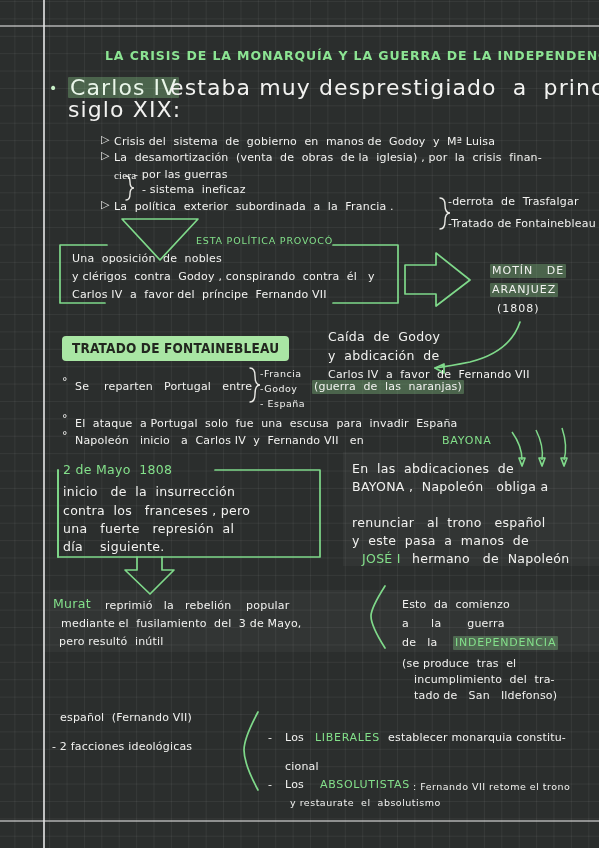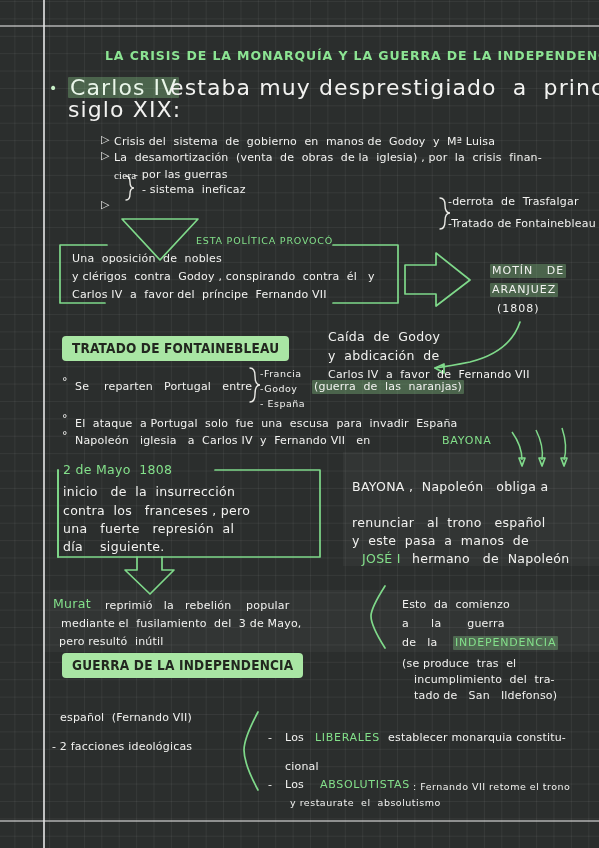--- a/index.html
+++ b/index.html
@@ -122,20 +122,21 @@
     <div class="t sml hand" style="left:114px;top:135px;">Crisis del  sistema  de  gobierno  en  manos de  Godoy  y  Mª Luisa</div>
 
     <div class="t sml hand" style="left:101px;top:149px;">▷</div>
     <div class="t sml hand" style="left:114px;top:151px;">La  desamortización  (venta  de  obras  de la  iglesia) , por  la  crisis  finan-</div>
     <div class="t sml hand" style="left:114px;top:168px;font-family:Liberation Serif, serif;">ciera</div>
 
     <div class="t sml hand" style="left:134px;top:168px;">- por las guerras</div>
     <div class="t sml hand" style="left:142px;top:183px;">- sistema  ineficaz</div>
 
     <div class="t sml hand" style="left:101px;top:198px;">▷</div>
+    <div class="t sml hand" style="left:114px;top:200px;">La  política  exterior  subordinada  a  la  Francia .</div>
 
     <div class="t sml hand" style="left:448px;top:195px;">-derrota  de  Trasfalgar</div>
     <div class="t sml hand" style="left:448px;top:217px;">-Tratado de Fontainebleau</div>
 
     <div class="t xsml hand grn" style="left:196px;top:235px;letter-spacing:.8px;">ESTA POLÍTICA PROVOCÓ</div>
 
     <div class="t sml hand" style="left:72px;top:252px;">Una  oposición  de  nobles</div>
     <div class="t sml hand" style="left:72px;top:270px;">y clérigos  contra  Godoy , conspirando  contra  él   y</div>
     <div class="t sml hand" style="left:72px;top:288px;">Carlos IV  a  favor del  príncipe  Fernando VII</div>
 
@@ -153,49 +154,49 @@
     <div class="t sml hand" style="left:75px;top:380px;">Se    reparten   Portugal   entre</div>
     <div class="t xsml hand" style="left:260px;top:368px;">-Francia</div>
     <div class="t xsml hand" style="left:260px;top:383px;">-Godoy</div>
     <div class="t xsml hand" style="left:260px;top:398px;">- España</div>
     <div class="t sml hand hl" style="left:312px;top:380px;">(guerra  de  las  naranjas)</div>
 
     <div class="t sml hand" style="left:62px;top:412px;">°</div>
     <div class="t sml hand" style="left:75px;top:417px;">El  ataque  a Portugal  solo  fue  una  escusa  para  invadir  España</div>
 
     <div class="t sml hand" style="left:62px;top:429px;">°</div>
-    <div class="t sml hand" style="left:75px;top:434px;">Napoleón   iglesia   a  Carlos IV  y  Fernando VII   en</div>
+    <div class="t sml hand" style="left:75px;top:434px;">Napoleón   inicio   a  Carlos IV  y  Fernando VII   en</div>
     <div class="t sml hand grn" style="left:442px;top:434px;letter-spacing:.8px;">BAYONA</div>
 
     <div class="t med hand grn" style="left:63px;top:462px;">2 de Mayo  1808</div>
     <div class="t med hand" style="left:63px;top:484px;">inicio   de  la  insurrección</div>
     <div class="t med hand" style="left:63px;top:503px;">contra  los   franceses , pero</div>
     <div class="t med hand" style="left:63px;top:521px;">una   fuerte   represión  al</div>
     <div class="t med hand" style="left:63px;top:539px;">día    siguiente.</div>
 
+    <div class="t med hand" style="left:352px;top:461px;">En  las  abdicaciones  de</div>
     <div class="t med hand" style="left:352px;top:479px;text-align:center;">BAYONA ,  Napoleón   obliga a</div>
     <div class="t med hand" style="left:352px;top:533px;">y  este  pasa  a  manos  de</div>
     <div class="t med hand" style="left:352px;top:515px;">renunciar   al  trono   español</div>
     <div class="t med hand grn" style="left:362px;top:551px;">JOSÉ I</div>
     <div class="t med hand" style="left:412px;top:551px;">hermano   de  Napoleón</div>
 
     <div class="t med hand grn" style="left:53px;top:596px;">Murat</div>
     <div class="t sml hand" style="left:105px;top:599px;">reprimió   la   rebelión    popular</div>
     <div class="t sml hand" style="left:61px;top:617px;">mediante el  fusilamiento  del  3 de Mayo,</div>
     <div class="t sml hand" style="left:59px;top:635px;">pero resultó  inútil</div>
 
     <div class="t sml hand" style="left:402px;top:598px;">Esto  da  comienzo</div>
     <div class="t sml hand" style="left:402px;top:617px;">a      la       guerra</div>
     <div class="t sml hand" style="left:402px;top:636px;">de   la</div>
     <div class="t sml hand grn hl" style="left:453px;top:636px;letter-spacing:.8px;">INDEPENDENCIA</div>
     <div class="t sml hand" style="left:402px;top:657px;">(se produce  tras  el</div>
     <div class="t sml hand" style="left:414px;top:673px;">incumplimiento  del  tra-</div>
     <div class="t sml hand" style="left:414px;top:689px;">tado de   San   Ildefonso)</div>
 
-    <div class="chip" style="left:62px;top:653px;">GUERRA DE LA INDEPENDENCIA</div>
 
     <div class="t sml hand" style="left:60px;top:711px;">español  (Fernando VII)</div>
 
     <div class="t sml hand" style="left:52px;top:740px;">- 2 facciones ideológicas</div>
 
     <div class="t sml hand" style="left:268px;top:731px;">-</div>
     <div class="t sml hand" style="left:285px;top:731px;">Los</div>
     <div class="t sml hand grn" style="left:315px;top:731px;letter-spacing:.7px;">LIBERALES</div>
     <div class="t sml hand" style="left:388px;top:731px;">establecer monarquia constitu-</div>
     <div class="t sml hand" style="left:285px;top:760px;">cional</div>

